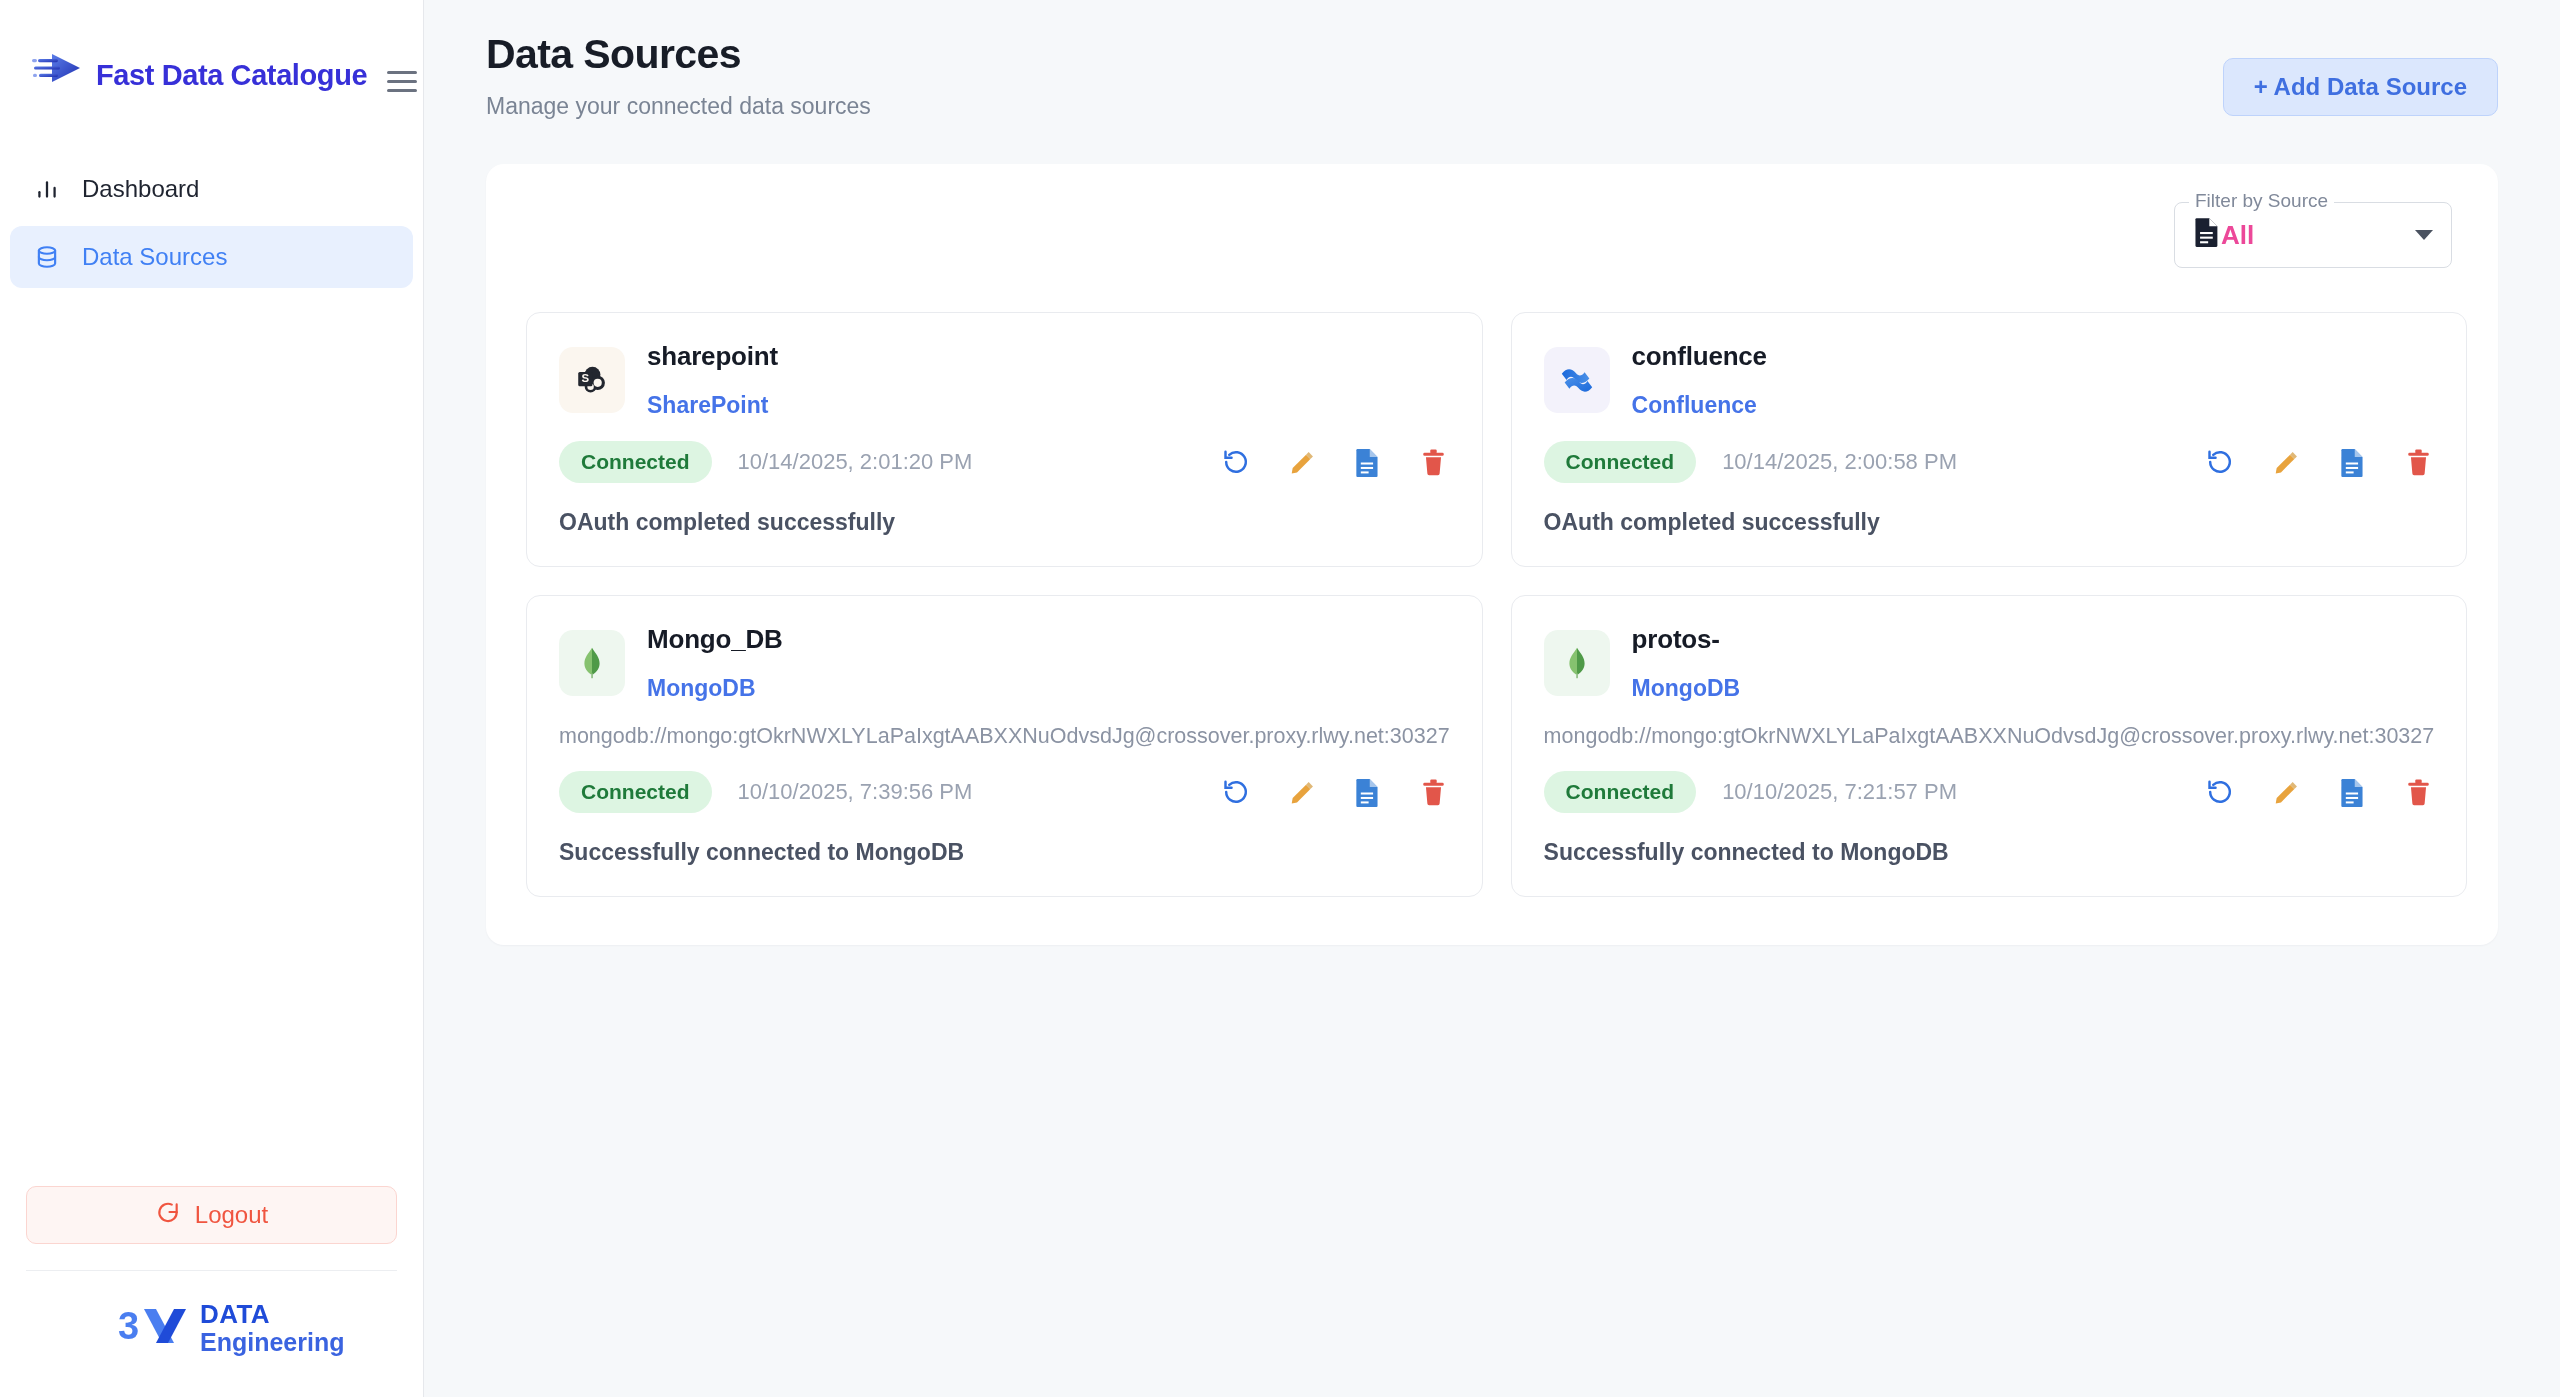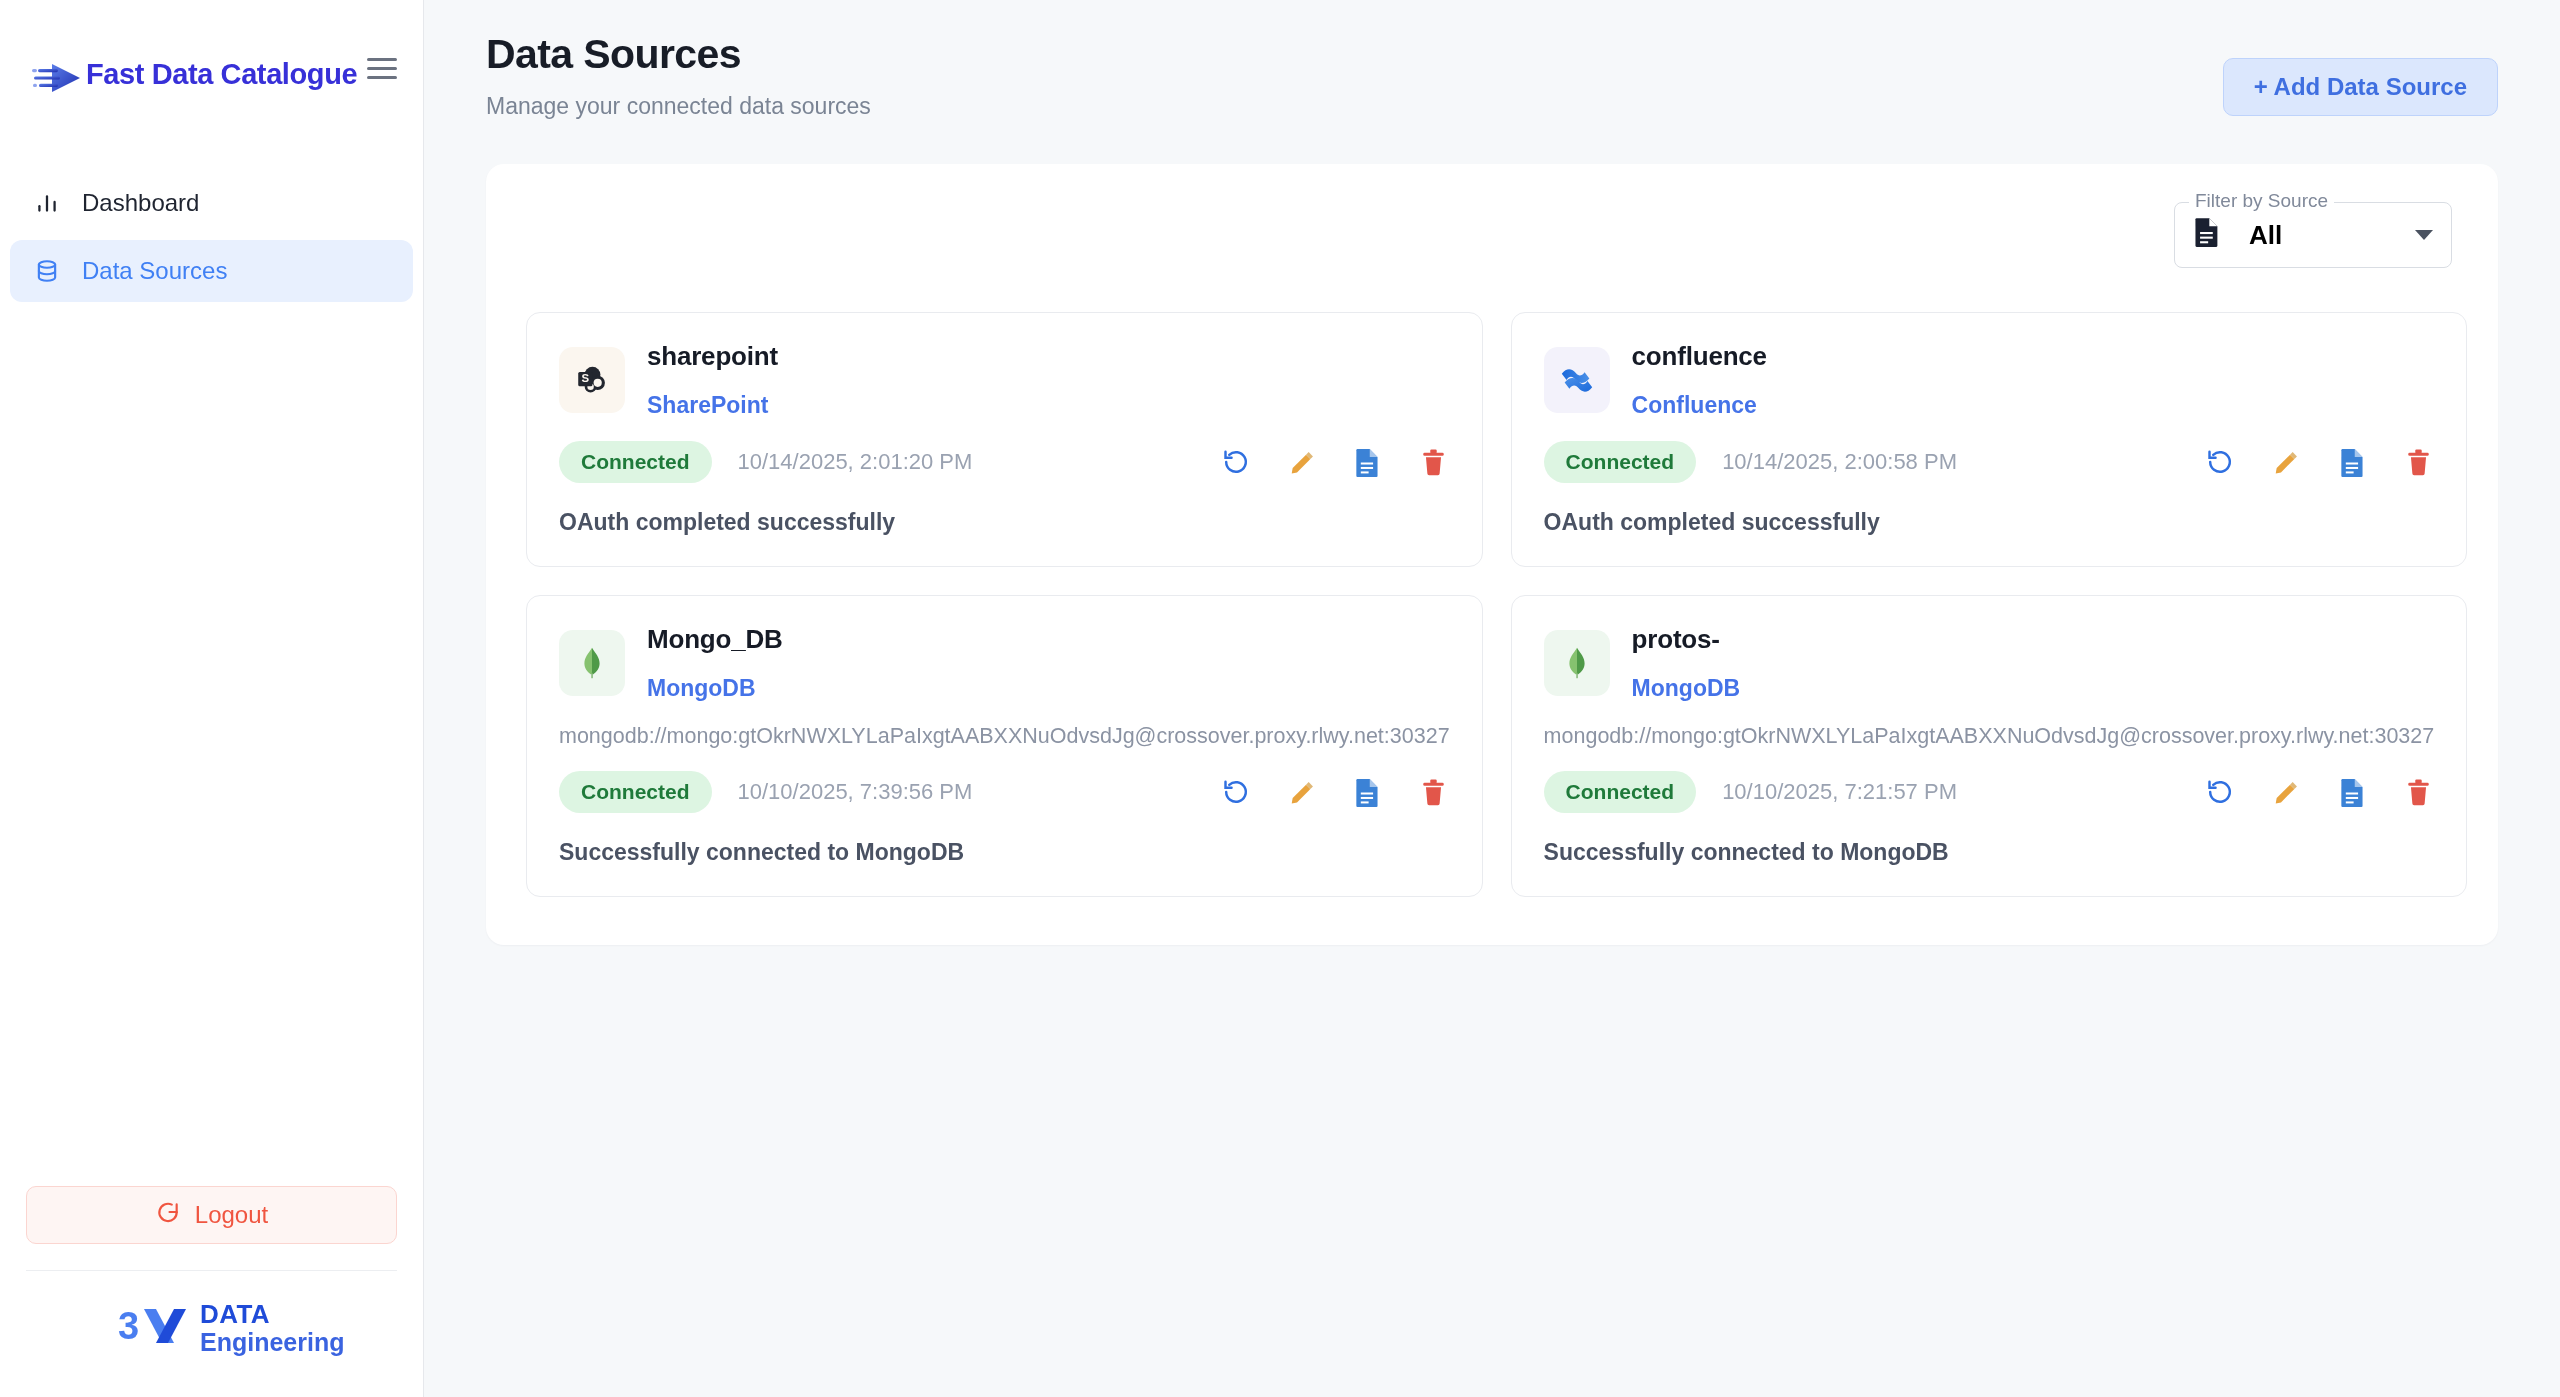--- a/index.html
+++ b/index.html
@@ -28,24 +28,24 @@
     background: #ffffff;
     border-right: 1px solid #e6e8ec;
     display: flex;
     flex-direction: column;
     flex: 0 0 424px;
     position: relative;
   }
 
   .brand {
     display: flex;
-    align-items: flex-start;
+    align-items: flex-end;
+    gap: 10px;
     padding: 44px 30px 0 32px;
     height: 92px;
-    margin-top: 14px;
   }
   .brand-mark { flex: 0 0 auto; display: block; }
   .brand-text {
     font-size: 29px;
     font-weight: 700;
     color: #3730d8;
     letter-spacing: -0.4px;
     white-space: nowrap;
     margin-left: -4px;
   }
@@ -210,24 +210,24 @@
     left: 14px;
     background: #ffffff;
     padding: 0 6px;
     font-size: 19px;
     color: #80899a;
     line-height: 1;
   }
   .select-value {
     display: flex;
     align-items: center;
-    gap: 28px;
+    gap: 0;
     font-size: 26px;
     font-weight: 700;
-    color: #000000;
+    color: #ec4899;
   }
   .caret {
     position: absolute;
     right: 18px;
     width: 0; height: 0;
     border-left: 9px solid transparent;
     border-right: 9px solid transparent;
     border-top: 10px solid #4a5260;
   }
 

